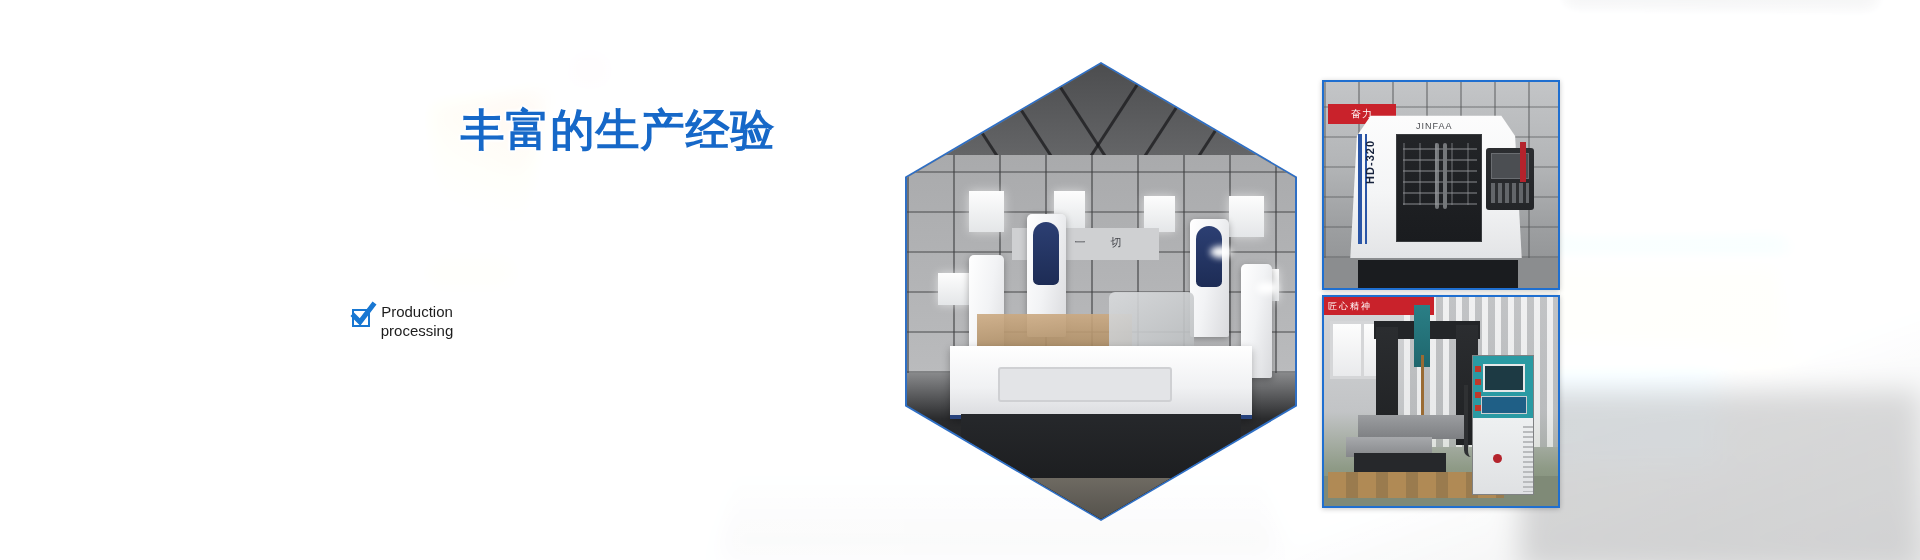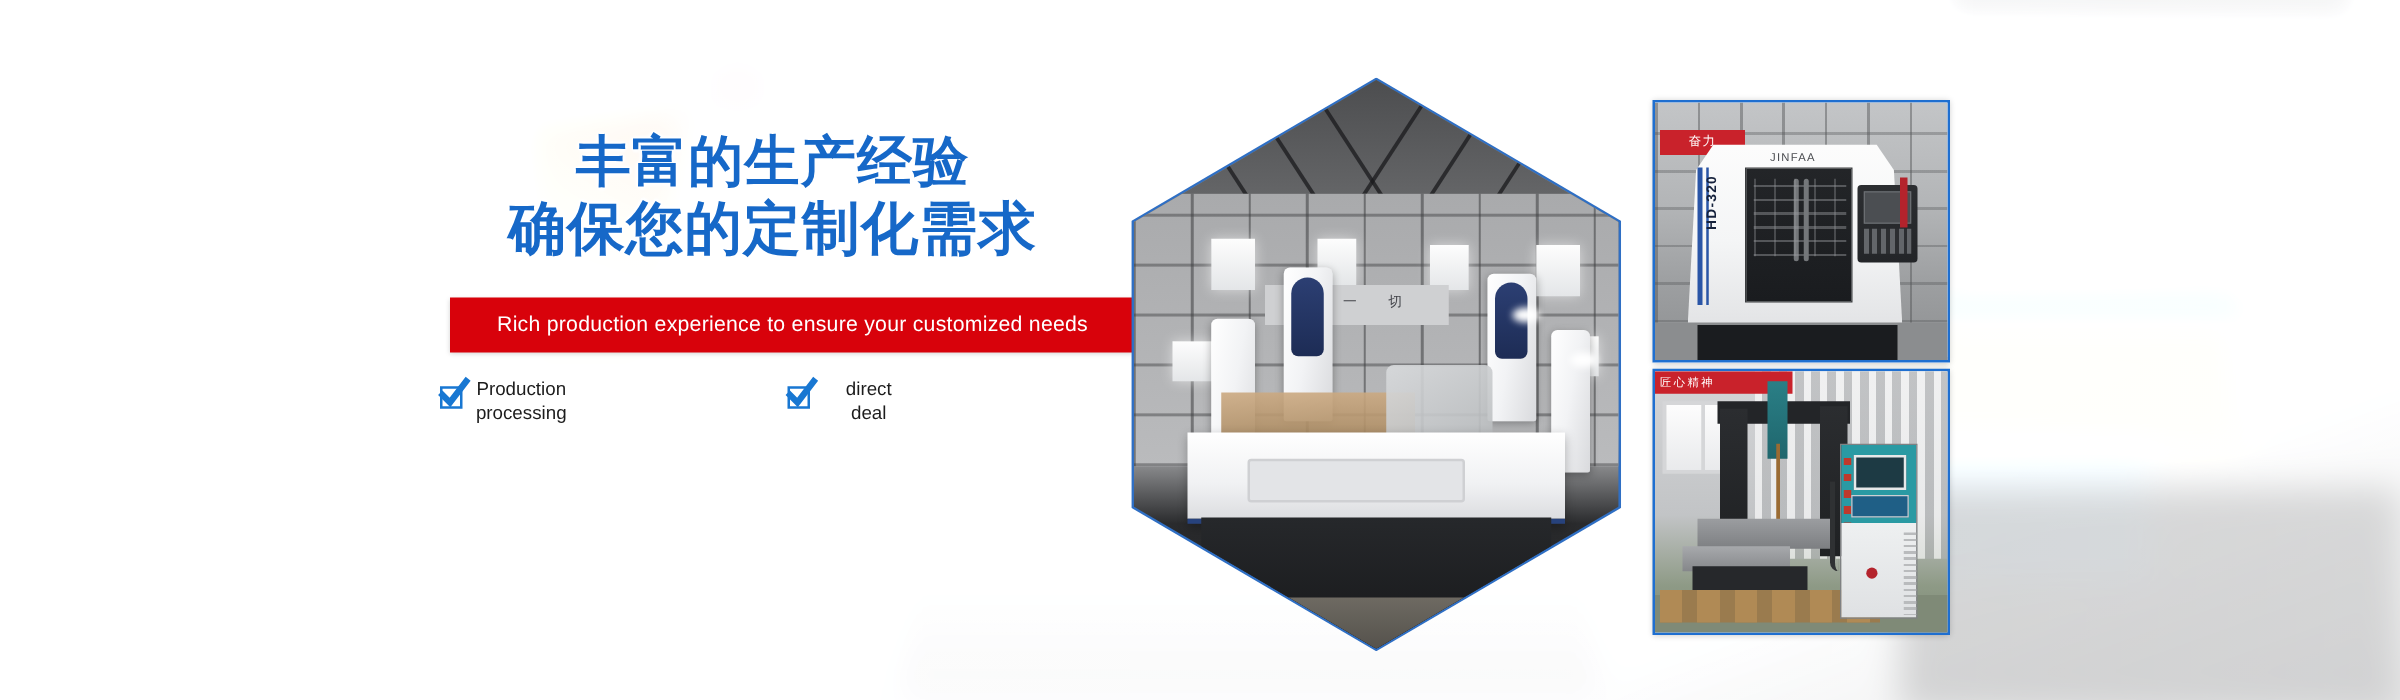--- a/index.html
+++ b/index.html
@@ -428,50 +428,37 @@
     <div class="bg-r-dark"></div>
     <div class="bg-r-beam"></div>
     <div class="bg-r-diag"></div>
   </div>
   <div class="bg-veil"></div>
 
   <div class="copy">
 
     <div class="headline">
       <span class="l1">丰富的生产经验</span>
-      <span class="l2">确保您的定制化需求</span>
     </div>
 
-    <div class="redbar">
-      <span class="redbar-text">Rich production experience to ensure your customized needs</span>
-    </div>
 
     <div class="features">
 
       <div class="feature">
         <span class="check">
           <svg width="26" height="26" viewBox="0 0 26 26">
               <path d="M4 14 L10 20 L23 3" fill="none" stroke="#1877d2" stroke-width="5" stroke-linecap="square" stroke-linejoin="miter"></path>
             </svg>
         </span>
         <span class="feature-label">Production
 processing</span>
       </div>
 
 
 
-      <div class="feature">
-        <span class="check">
-          <svg width="26" height="26" viewBox="0 0 26 26">
-              <path d="M4 14 L10 20 L23 3" fill="none" stroke="#1877d2" stroke-width="5" stroke-linecap="square" stroke-linejoin="miter"></path>
-            </svg>
-        </span>
-        <span class="feature-label">direct
-deal</span>
-      </div>
 
     </div>
   </div>
 
   <div class="hex-wrap">
     <div class="hex-border"></div>
     <div class="hex-inner">
       <div class="photo-cnc">
 
         <div class="roof">

